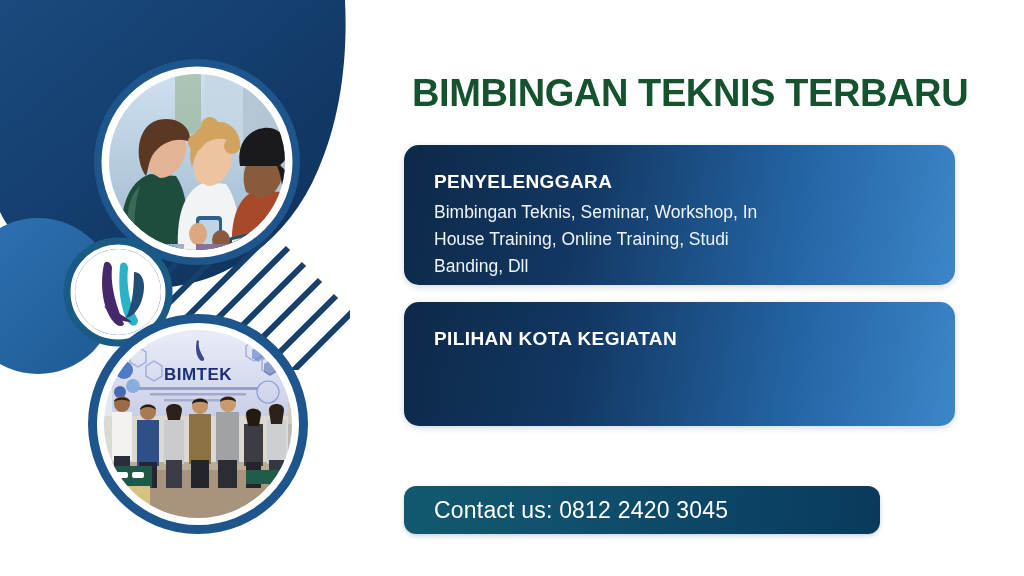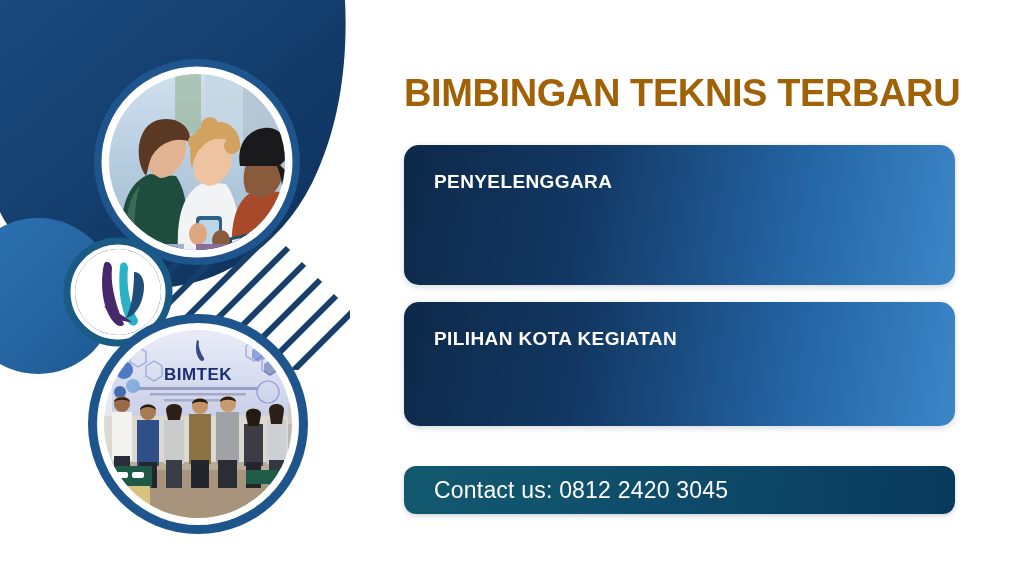--- a/index.html
+++ b/index.html
@@ -25,26 +25,26 @@
 
   
   #content {
     position: absolute;
     left: 404px; top: 0;
     width: 620px; height: 576px;
   }
 
   .headline {
     position: absolute;
-    left: 0; top: 72px;
+    left: 8px; top: 72px;
     width: 560px;
     font-size: 38px;
     font-weight: bold;
     letter-spacing: -0.4px;
-    color: #a16207;
+    color: #14532d;
     white-space: nowrap;
   }
 
   .card {
     position: absolute;
     left: 0;
     width: 551px;
     border-radius: 15px;
     padding: 26px 34px 24px 30px;
     color: #ffffff;
@@ -68,22 +68,22 @@
     font-size: 17.5px;
     line-height: 1.55;
     font-weight: 400;
     color: #eef4fa;
     max-width: 360px;
   }
   #card-kota .card-body { max-width: 420px; }
 
   #contact-bar {
     position: absolute;
-    left: 0; top: 466px;
-    width: 551px; height: 48px;
+    left: 0; top: 486px;
+    width: 476px; height: 48px;
     border-radius: 12px;
     background: linear-gradient(95deg, #12596f 0%, #10506c 35%, #0c4465 70%, #093a5c 100%);
     display: flex;
     align-items: center;
     padding-left: 30px;
     box-shadow: 0 2px 5px rgba(10,40,60,0.2);
   }
   #contact-text {
     color: #ffffff;
     font-size: 23px;
@@ -290,20 +290,21 @@
       <circle cx="198" cy="424" r="105" fill="none" stroke="#1d558c" stroke-width="8"></circle>
     </g>
   </svg>
 
   <div id="content">
 
     <h1 class="headline">BIMBINGAN TEKNIS TERBARU</h1>
 
     <div class="card" id="card-penyelenggara">
       <div class="card-title">PENYELENGGARA</div>
+      <div class="card-body">Bimbingan Teknis, Seminar, Workshop, In House Training, Online Training, Studi Banding, Dll</div>
     </div>
 
     <div class="card" id="card-kota">
       <div class="card-title">PILIHAN KOTA KEGIATAN</div>
     </div>
 
     <div id="contact-bar">
       <span id="contact-text">Contact us: 0812 2420 3045</span>
     </div>
 

